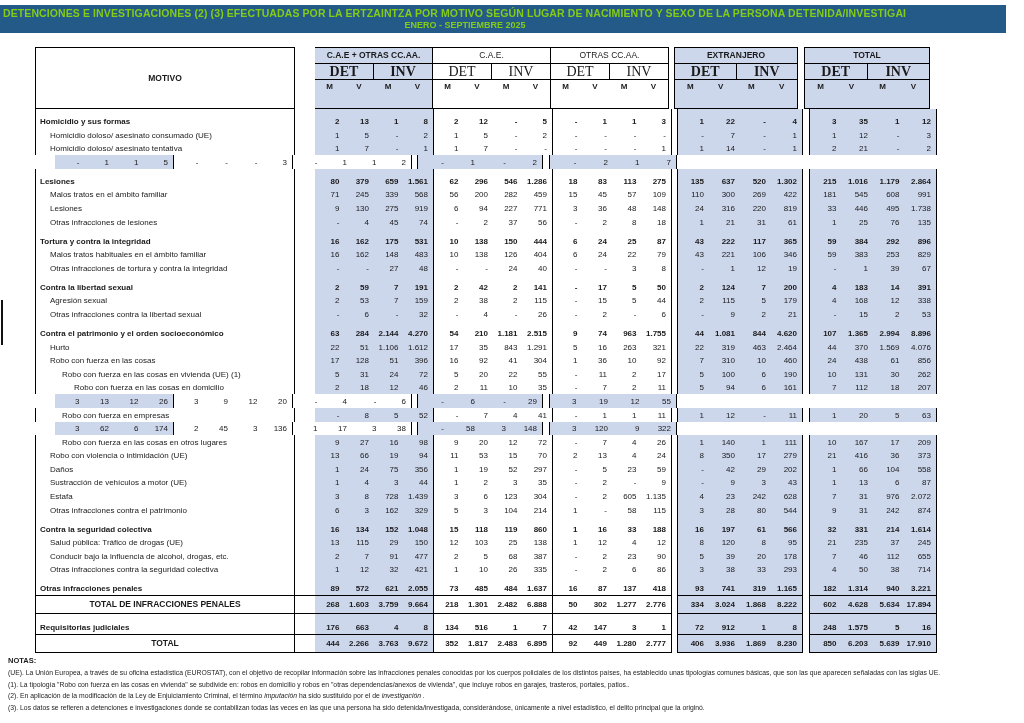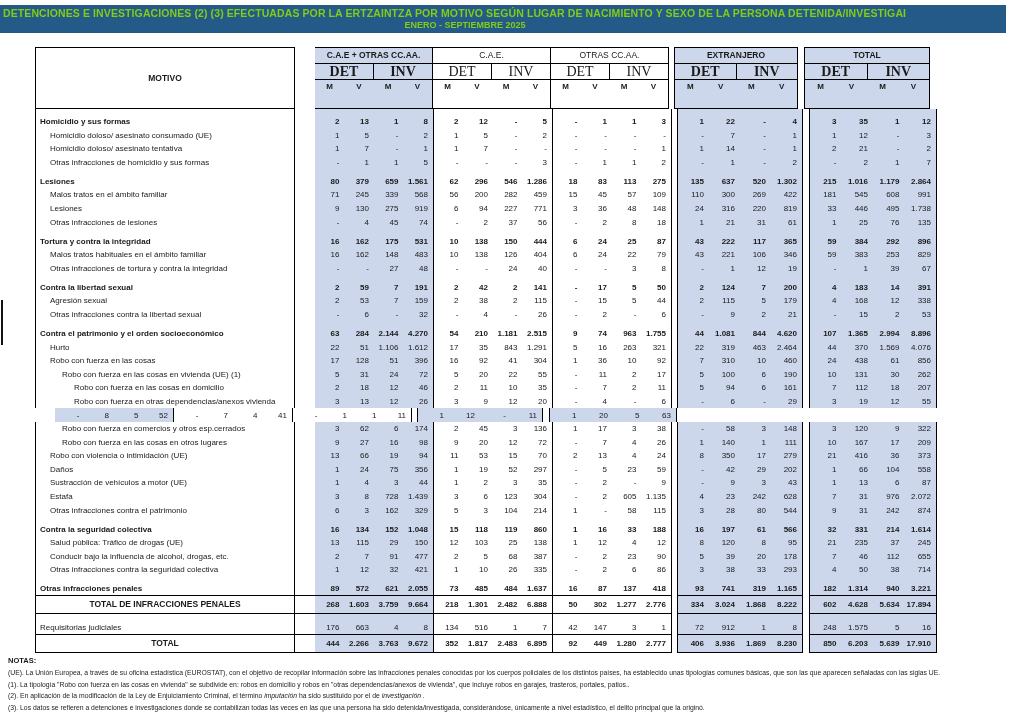--- a/index.html
+++ b/index.html
@@ -26,21 +26,21 @@
   .gap{width:5px;}
   .gap.g2{width:6px;}
   .seg4{display:flex;box-sizing:border-box;border-left:1.5px solid #000;border-right:1.5px solid #000;}
   .cell{width:29.5px;box-sizing:border-box;font-size:8px;display:flex;justify-content:flex-end;
         align-items:flex-end;padding:0 5px 2px 0;}
   .ext .cell{width:31px;}
   .tot .cell{width:31.5px;}
   .shade{background:#cdd7ec;}
   .row.item{height:13.6px;}
   .row.section{height:19px;font-weight:bold;}
-  .row.req{height:20px;font-weight:normal;}
+  .row.req{height:20px;font-weight:bold;}
   .row.grand{height:19px;font-weight:bold;}
   .row.grand .label{justify-content:center;align-items:center;font-size:8.5px;padding-left:2px;}
   .row.grand .cell{align-items:center;padding-bottom:0;}
   .row.grand .label,.row.grand .seg-m,.row.grand .seg4{
     border-top:1.5px solid #000;border-bottom:1.5px solid #000;}
   
   .thead .label{height:62px;align-items:center;justify-content:center;font-weight:bold;font-size:8.5px;
     border-top:1.5px solid #000;border-bottom:1px solid #000;padding:0;}
   .hgroup{box-sizing:border-box;border-top:1.5px solid #000;border-bottom:1px solid #000;}
   .hgroup.m{width:118px;border-right:1px solid #000;}
@@ -251,21 +251,20 @@
         </div>
         <div class="gap g2"></div>
         <div class="seg4 tot shade">
           <div class="cell">2</div>
           <div class="cell">21</div>
           <div class="cell">-</div>
           <div class="cell">2</div>
         </div>
       </div>
       <div class="row item">
-        <div class="label lv1">Otras infracciones de homicidio y sus formas</div>
         <div class="seg-m">
           <div class="grp shade b1">
             <div class="cell">-</div>
             <div class="cell">1</div>
             <div class="cell">1</div>
             <div class="cell">5</div>
           </div>
           <div class="grp b1">
             <div class="cell">-</div>
             <div class="cell">-</div>
@@ -843,21 +842,20 @@
         </div>
         <div class="gap g2"></div>
         <div class="seg4 tot shade">
           <div class="cell">7</div>
           <div class="cell">112</div>
           <div class="cell">18</div>
           <div class="cell">207</div>
         </div>
       </div>
       <div class="row item">
-        <div class="label lv3">Robo con fuerza en otras dependencias/anexos vivienda</div>
         <div class="seg-m">
           <div class="grp shade b1">
             <div class="cell">3</div>
             <div class="cell">13</div>
             <div class="cell">12</div>
             <div class="cell">26</div>
           </div>
           <div class="grp b1">
             <div class="cell">3</div>
             <div class="cell">9</div>
@@ -880,20 +878,21 @@
         </div>
         <div class="gap g2"></div>
         <div class="seg4 tot shade">
           <div class="cell">3</div>
           <div class="cell">19</div>
           <div class="cell">12</div>
           <div class="cell">55</div>
         </div>
       </div>
       <div class="row item">
+        <div class="label lv2">Robo con fuerza en empresas</div>
         <div class="seg-m">
           <div class="grp shade b1">
             <div class="cell">-</div>
             <div class="cell">8</div>
             <div class="cell">5</div>
             <div class="cell">52</div>
           </div>
           <div class="grp b1">
             <div class="cell">-</div>
             <div class="cell">7</div>
@@ -916,21 +915,20 @@
         </div>
         <div class="gap g2"></div>
         <div class="seg4 tot shade">
           <div class="cell">1</div>
           <div class="cell">20</div>
           <div class="cell">5</div>
           <div class="cell">63</div>
         </div>
       </div>
       <div class="row item">
-        <div class="label lv2">Robo con fuerza en comercios y otros esp.cerrados</div>
         <div class="seg-m">
           <div class="grp shade b1">
             <div class="cell">3</div>
             <div class="cell">62</div>
             <div class="cell">6</div>
             <div class="cell">174</div>
           </div>
           <div class="grp b1">
             <div class="cell">2</div>
             <div class="cell">45</div>

